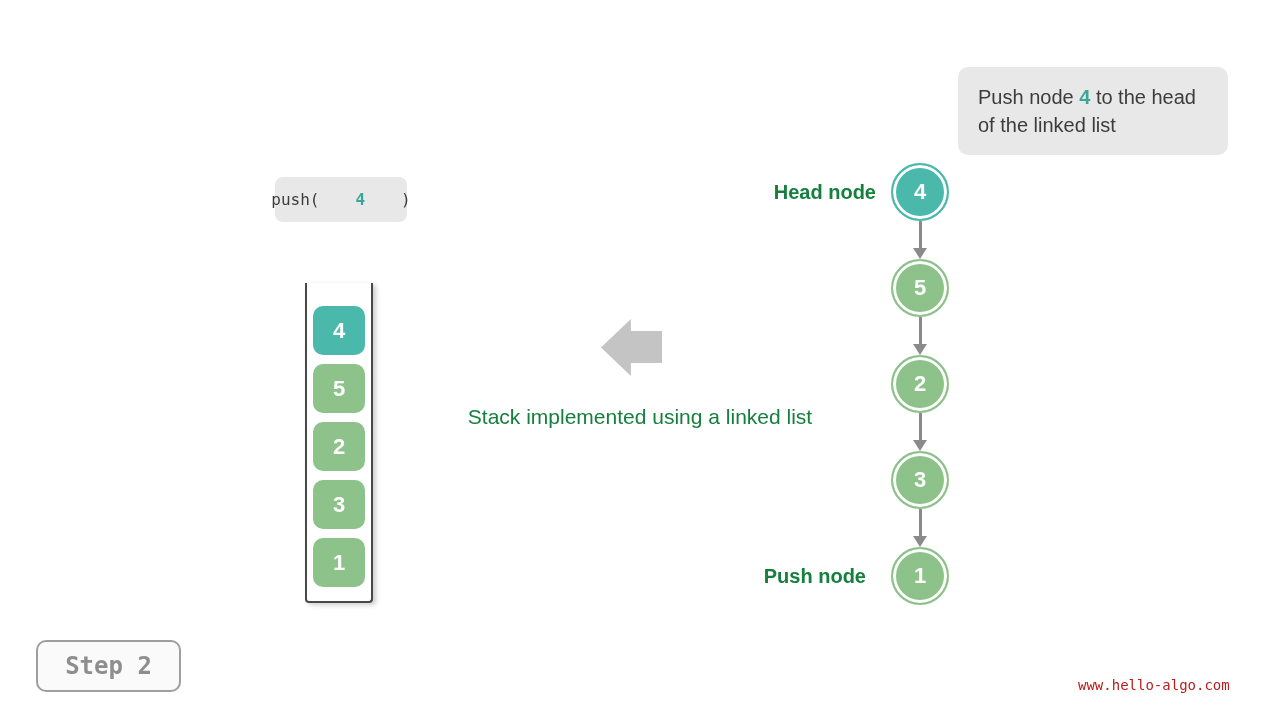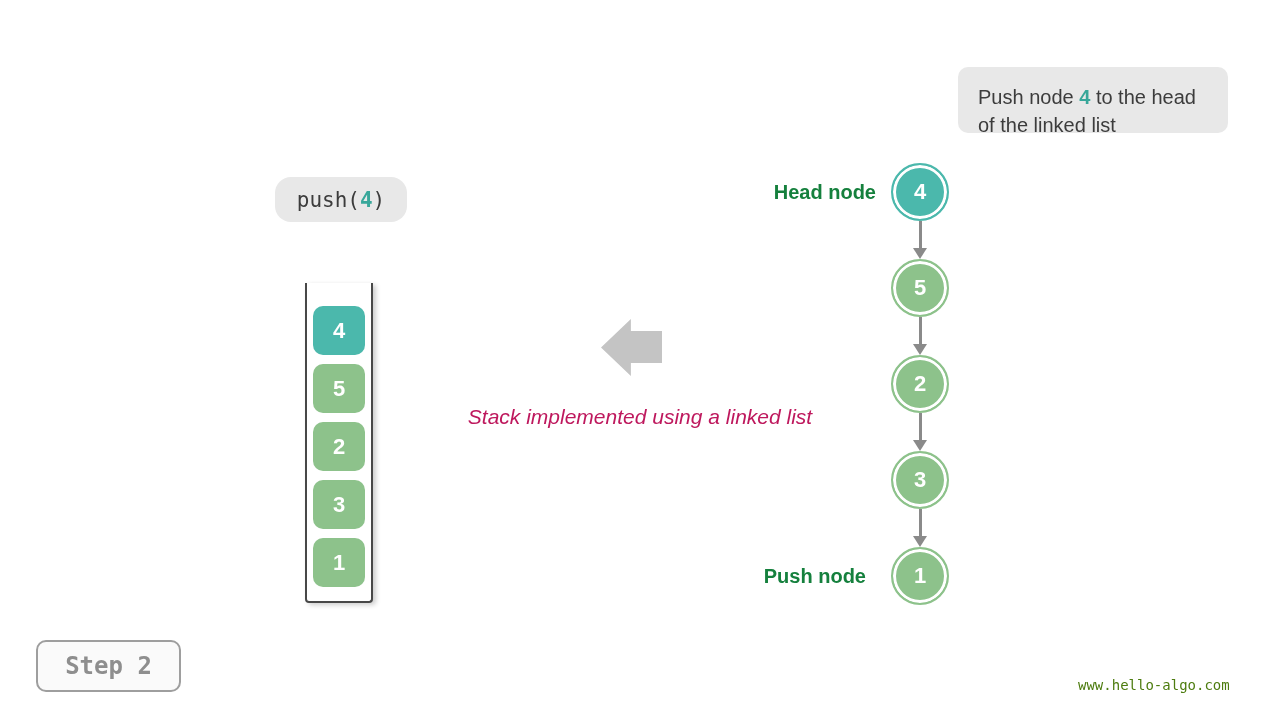--- a/index.html
+++ b/index.html
@@ -2,30 +2,30 @@
 <html style="--teal: #4bb8ac; --teal-text: #38a79a; --green: #8dc28b;"><head>
 <meta charset="utf-8">
 <style>
   html,body{margin:0;padding:0;background:#ffffff;}
   .canvas{
     position:relative;width:1280px;height:720px;background:#ffffff;overflow:hidden;
     font-family:"Liberation Sans",sans-serif;
   }
   
   .tooltip{
-    position:absolute;left:958px;top:67px;width:270px;height:66px;box-sizing:border-box;
+    position:absolute;left:958px;top:67px;width:270px;height:88px;box-sizing:border-box;
     background:#e8e8e8;border-radius:10px;padding:16px 20px;
     font-size:20px;line-height:28px;color:#3c3c3c;
   }
   .hl{color:var(--teal-text);font-weight:bold;}
   
   .op-box{
     position:absolute;left:275px;top:177px;width:132px;height:45px;box-sizing:border-box;
-    background:#e8e8e8;border-radius:16px;display:flex;align-items:center;justify-content:center;
-    font-family:"DejaVu Sans Mono",monospace;font-size:21px;color:#3c3c3c;
+    background:#e8e8e8;border-radius:8px;display:flex;align-items:center;justify-content:center;
+    font-family:"DejaVu Sans Mono",monospace;font-size:16px;color:#3c3c3c;gap:36px;
   }
   
   .stack-container{
     position:absolute;left:305px;top:283px;width:68px;height:320px;box-sizing:border-box;
     background:#ffffff;border:2px solid #484848;border-top:none;border-radius:0 0 4px 4px;
     box-shadow:3px 2px 5px rgba(0,0,0,0.20);
   }
   .stack-items{display:flex;flex-direction:column;align-items:center;gap:9px;padding-top:23px;}
   .stack-box{
     width:52px;height:49px;border-radius:10px;background:var(--green);
@@ -33,21 +33,21 @@
     color:#ffffff;font-size:22px;font-weight:bold;
   }
   .stack-box.highlight{background:var(--teal);}
   
   .block-arrow{
     position:absolute;left:601px;top:319px;width:61px;height:57px;background:#c4c4c4;
     clip-path:polygon(0% 50%,49% 0%,49% 21%,100% 21%,100% 77%,49% 77%,49% 100%);
   }
   .caption{
     position:absolute;left:400px;top:405px;width:480px;text-align:center;
-    font-size:21px;color:#be185d;font-style:italic;
+    font-size:21px;color:#15803d;
   }
   
   .list-column{
     position:absolute;left:891px;top:163px;width:58px;
     display:flex;flex-direction:column;align-items:center;
   }
   .node-circle{
     width:58px;height:58px;border-radius:50%;box-sizing:border-box;
     background:var(--green);border:2px solid var(--green);
     box-shadow:inset 0 0 0 3px #ffffff;
@@ -68,21 +68,21 @@
   .node-label.tail{left:666px;top:565px;}
   
   .step-box{
     position:absolute;left:36px;top:640px;width:145px;height:52px;box-sizing:border-box;
     background:#fafafa;border:2px solid #9e9e9e;border-radius:10px;
     display:flex;align-items:center;justify-content:center;
     font-family:"DejaVu Sans Mono",monospace;font-size:24px;font-weight:bold;color:#8e8e8e;
   }
   .watermark{
     position:absolute;left:1078px;top:677px;
-    font-family:"DejaVu Sans Mono",monospace;font-size:14px;color:#4d7c0f;
+    font-family:"DejaVu Sans Mono",monospace;font-size:14px;color:#b91c1c;
   }
 </style>
 </head>
 <body>
 
 <div class="canvas">
 
   <div class="tooltip">
     <span>Push node </span><span class="hl">4</span><span> to the head of the linked list</span>
   </div>

